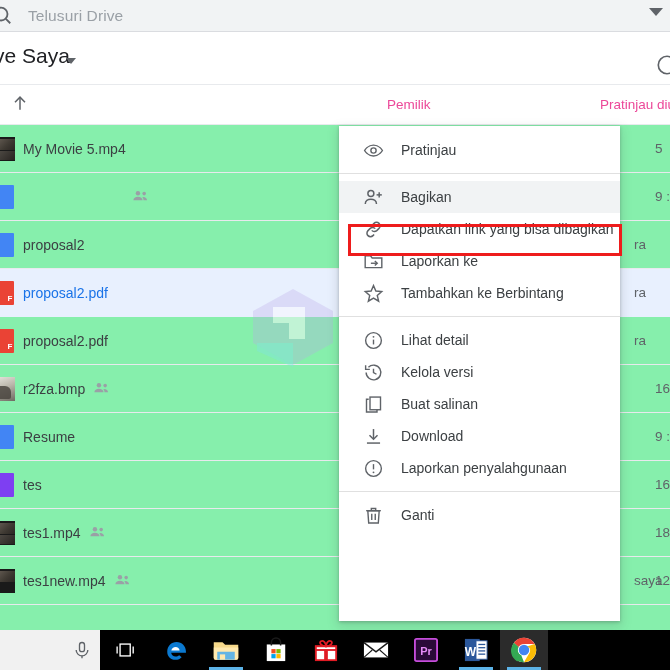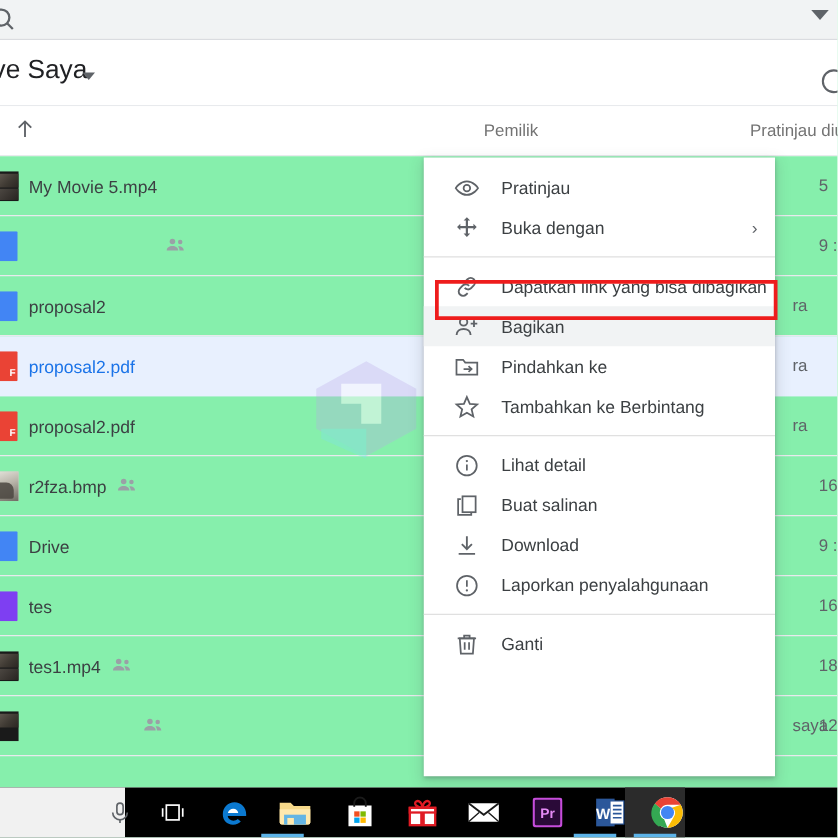--- a/index.html
+++ b/index.html
@@ -70,21 +70,21 @@
   .colheaders {
     position: absolute; left: 0; top: 85px; width: 670px; height: 39px;
     background: #fff;
   }
   .col-sortarrow {
     position: absolute; left: 10px; top: 8px;
     width: 22px; height: 22px; color: #5f6368;
   }
   .col-label {
     position: absolute; top: 0;
-    font-size: 13.5px; color: #737373; line-height: 39px;
+    font-size: 13.5px; color: #ec4899; line-height: 39px;
     white-space: nowrap;
   }
   .col-owner { left: 387px; }
   .col-modified { left: 600px; }
   .colheaders-divider {
     position: absolute; left: 0; top: 124px; width: 670px; height: 1px;
     background: #e8eaed;
   }
 
   
@@ -221,40 +221,41 @@
   .taskbar {
     position: absolute; left: 0; bottom: 0; width: 670px; height: 40px;
     background: #000000; z-index: 30;
   }
   .taskbar-left {
     position: absolute; left: 0; top: 0; width: 100px; height: 40px;
     background: #f1f1f1;
   }
   .tb-icon {
     position: absolute; top: 0; height: 40px; width: 48px;
-    display: flex; align-items: center; justify-content: flex-end;
+    display: flex; align-items: center; justify-content: center;
   }
   .tb-active-underline {
     position: absolute; bottom: 0; left: 7px; width: 34px; height: 3px;
     background: #5cb3e8;
   }
   .tb-chrome-bg { background: #2b2b2b; }
 </style>
 </head>
 <body>
 
 <div id="root">
 
   <div class="searchbar">
     <span class="search-icon-wrap">
       <svg width="22" height="22" viewBox="0 0 24 24" fill="none" stroke="currentColor" stroke-width="2">
         <circle cx="11" cy="11" r="7"></circle>
           <line x1="16.2" y1="16.2" x2="21" y2="21"></line>
       </svg>
     </span>
+    <span class="search-ph">Telusuri Drive</span>
   </div>
   <div class="topbar-caret"></div>
   <div class="searchbar-divider"></div>
 
   <div class="titlerow">
     <span class="drive-title">ve Saya</span>
     <span class="title-caret"></span>
     <span class="title-right-icon">
       <svg width="22" height="22" viewBox="0 0 24 24" fill="none" stroke="#5f6368" stroke-width="1.8">
         <circle cx="12" cy="12" r="9.5"></circle>
@@ -332,21 +333,21 @@
             <circle cx="14.3" cy="4.6" r="2.1"></circle>
             <path d="M1.6 12.5c0-2.6 2.4-4.1 5.4-4.1s5.4 1.5 5.4 4.1z"></path>
             <path d="M13.1 8.7c2.7.15 4.6 1.5 4.6 3.8h-4.1c0-1.5-.5-2.8-1.4-3.7z"></path>
           </svg></span>
         <span class="cell-modified">16</span>
       </div>
       <div class="file-row">
         <span class="file-icon">
           <span class="ic-doc"></span>
         </span>
-        <span class="file-name">Drive</span>
+        <span class="file-name">Resume</span>
         <span class="cell-modified">9 :</span>
       </div>
       <div class="file-row">
         <span class="file-icon">
           <span class="ic-slide"></span>
         </span>
         <span class="file-name">tes</span>
         <span class="cell-modified">16</span>
       </div>
       <div class="file-row">
@@ -364,20 +365,21 @@
             <path d="M13.1 8.7c2.7.15 4.6 1.5 4.6 3.8h-4.1c0-1.5-.5-2.8-1.4-3.7z"></path>
           </svg></span>
         <span class="cell-modified">18</span>
       </div>
       <div class="file-row">
         <span class="file-icon">
           <span class="ic-video">
             <span class="v1"></span>
           </span>
         </span>
+        <span class="file-name">tes1new.mp4</span>
         <span class="shared-icon" style="left: 114px;"><svg width="17" height="15" viewBox="0 0 20 16" fill="currentColor">
             <circle cx="7" cy="4.2" r="2.6"></circle>
             <circle cx="14.3" cy="4.6" r="2.1"></circle>
             <path d="M1.6 12.5c0-2.6 2.4-4.1 5.4-4.1s5.4 1.5 5.4 4.1z"></path>
             <path d="M13.1 8.7c2.7.15 4.6 1.5 4.6 3.8h-4.1c0-1.5-.5-2.8-1.4-3.7z"></path>
           </svg></span>
         <span class="cell-owner">saya</span>
         <span class="cell-modified">12 Jul 2019</span>
       </div>
     </div>
@@ -397,78 +399,79 @@
   <div class="ctxmenu" id="ctxmenu">
       <div class="menu-item">
         <span class="menu-icon">
           <svg width="21" height="21" viewBox="0 0 24 24" fill="none" stroke="currentColor" stroke-width="1.6">
             <path d="M1.8 12S5.5 5.8 12 5.8 22.2 12 22.2 12 18.5 18.2 12 18.2 1.8 12 1.8 12z"></path>
             <circle cx="12" cy="12" r="3"></circle>
           </svg>
         </span>
         <span class="menu-label">Pratinjau</span>
       </div>
-      <div class="menu-item">
-        <span class="menu-icon">
-          <svg width="21" height="21" viewBox="0 0 24 24" fill="currentColor">
-            <path d="M12 2l3 3h-2v5h5V8l3 3-3 3v-2h-5v5h2l-3 3-3-3h2v-5H6v2l-3-3 3-3v2h5V5H9z"></path>
-          </svg>
-        </span>
-        <span class="menu-label">Buka dengan</span>
-        <span class="menu-submenu-arrow">›</span>
-      </div>
       <div class="menu-sep"></div>
-      <div class="menu-item">
-        <span class="menu-icon">
-          <svg width="21" height="21" viewBox="0 0 24 24" fill="none" stroke="currentColor" stroke-width="1.7">
-            <path d="M10 13a4 4 0 0 0 5.7.3l2.6-2.6a4 4 0 0 0-5.7-5.7l-1.3 1.3"></path>
-            <path d="M14 11a4 4 0 0 0-5.7-.3L5.7 13.3a4 4 0 0 0 5.7 5.7l1.3-1.3"></path>
-          </svg>
-        </span>
-        <span class="menu-label">Dapatkan link yang bisa dibagikan</span>
-      </div>
       <div class="menu-item highlight">
         <span class="menu-icon">
           <svg width="21" height="21" viewBox="0 0 24 24" fill="none" stroke="currentColor" stroke-width="1.7">
             <circle cx="9" cy="7.5" r="3.4"></circle>
             <path d="M2.6 19.5c0-3.6 2.9-5.6 6.4-5.6s6.4 2 6.4 5.6"></path>
             <line x1="18.5" y1="6" x2="18.5" y2="12"></line>
             <line x1="15.5" y1="9" x2="21.5" y2="9"></line>
           </svg>
         </span>
         <span class="menu-label">Bagikan</span>
       </div>
       <div class="menu-item">
         <span class="menu-icon">
+          <svg width="21" height="21" viewBox="0 0 24 24" fill="none" stroke="currentColor" stroke-width="1.7">
+            <path d="M10 13a4 4 0 0 0 5.7.3l2.6-2.6a4 4 0 0 0-5.7-5.7l-1.3 1.3"></path>
+            <path d="M14 11a4 4 0 0 0-5.7-.3L5.7 13.3a4 4 0 0 0 5.7 5.7l1.3-1.3"></path>
+          </svg>
+        </span>
+        <span class="menu-label">Dapatkan link yang bisa dibagikan</span>
+      </div>
+      <div class="menu-item">
+        <span class="menu-icon">
           <svg width="21" height="21" viewBox="0 0 24 24" fill="none" stroke="currentColor" stroke-width="1.6">
             <path d="M2.5 5.5h6l2 2.5h11v11h-19z"></path>
             <line x1="9" y1="14" x2="16" y2="14"></line>
             <polyline points="13.5,11.4 16.3,14 13.5,16.6"></polyline>
           </svg>
         </span>
-        <span class="menu-label">Pindahkan ke</span>
+        <span class="menu-label">Laporkan ke</span>
       </div>
       <div class="menu-item">
         <span class="menu-icon">
           <svg width="21" height="21" viewBox="0 0 24 24" fill="none" stroke="currentColor" stroke-width="1.6">
             <polygon points="12,3 14.7,9.2 21.4,9.8 16.3,14.2 17.9,20.8 12,17.3 6.1,20.8 7.7,14.2 2.6,9.8 9.3,9.2"></polygon>
           </svg>
         </span>
         <span class="menu-label">Tambahkan ke Berbintang</span>
       </div>
       <div class="menu-sep"></div>
       <div class="menu-item">
         <span class="menu-icon">
           <svg width="21" height="21" viewBox="0 0 24 24" fill="none" stroke="currentColor" stroke-width="1.6">
             <circle cx="12" cy="12" r="9"></circle>
             <line x1="12" y1="11" x2="12" y2="16.5"></line>
             <circle cx="12" cy="7.8" r="1.05" fill="currentColor" stroke="none"></circle>
           </svg>
         </span>
         <span class="menu-label">Lihat detail</span>
+      </div>
+      <div class="menu-item">
+        <span class="menu-icon">
+          <svg width="21" height="21" viewBox="0 0 24 24" fill="none" stroke="currentColor" stroke-width="1.6">
+            <path d="M3.6 12a8.4 8.4 0 1 0 2.6-6.1"></path>
+            <polyline points="3,3.6 3,8.4 7.8,8.4"></polyline>
+            <polyline points="12,7.6 12,12 15.4,14"></polyline>
+          </svg>
+        </span>
+        <span class="menu-label">Kelola versi</span>
       </div>
       <div class="menu-item">
         <span class="menu-icon">
           <svg width="21" height="21" viewBox="0 0 24 24" fill="none" stroke="currentColor" stroke-width="1.6">
             <rect x="8" y="3.5" width="12" height="14.5"></rect>
             <path d="M16 18v2.5H4V6h2.5"></path>
           </svg>
         </span>
         <span class="menu-label">Buat salinan</span>
       </div>

